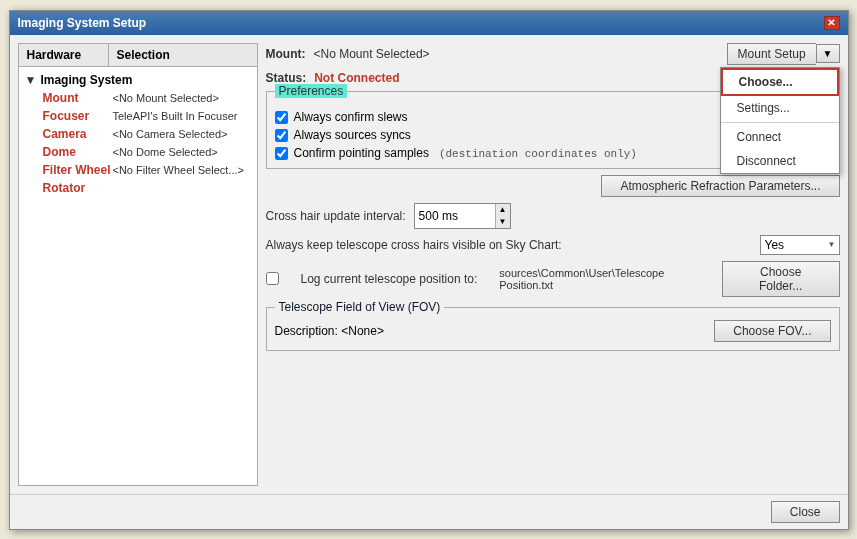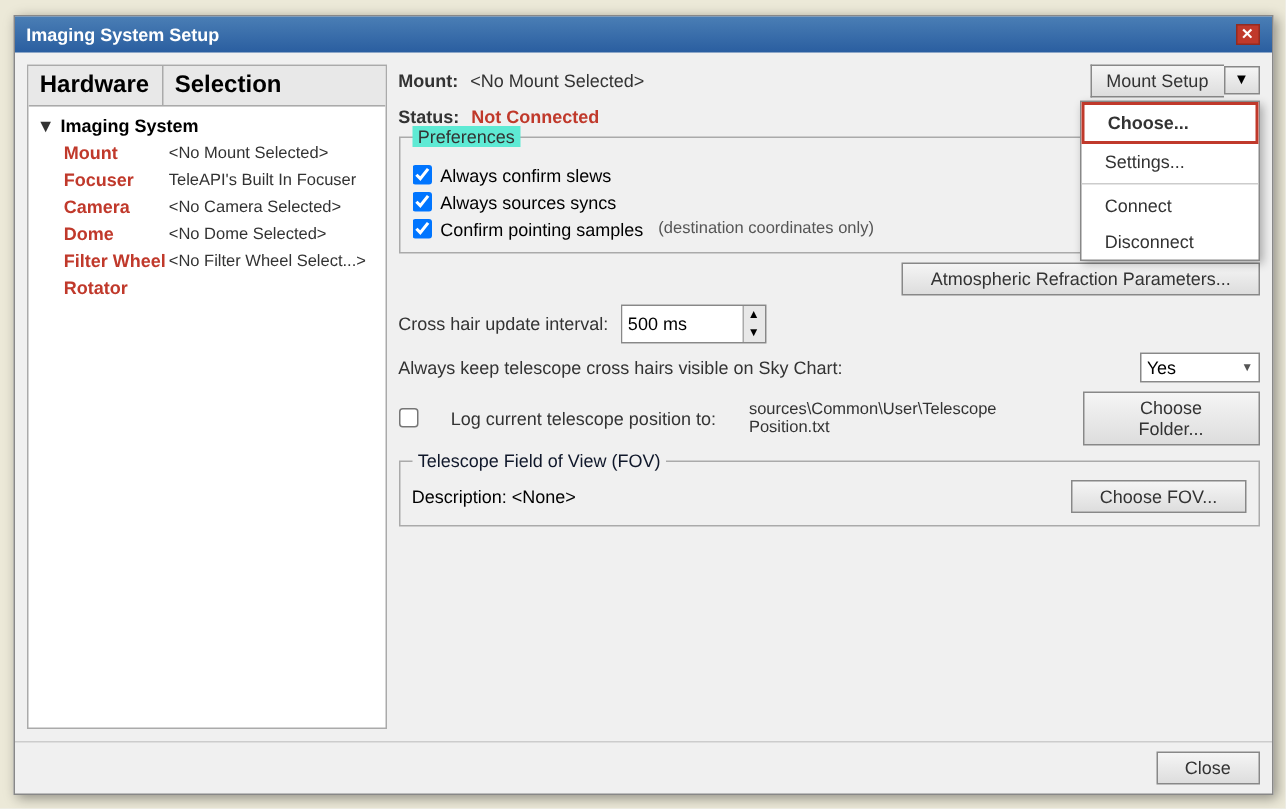--- a/index.html
+++ b/index.html
@@ -61,21 +61,21 @@
       border: 1px solid #aaa;
       background: white;
       flex-shrink: 0;
       overflow: auto;
     }
     .left-panel-header {
       display: flex;
       background: #e8e8e8;
       border-bottom: 1px solid #aaa;
       font-weight: bold;
-      font-size: 16px;
+      font-size: 12px;
     }
     .left-panel-header .col {
       padding: 4px 8px;
     }
     .left-panel-header .col-hw { width: 90px; border-right: 1px solid #aaa; }
     .left-panel-header .col-sel { flex: 1; }
     .tree-section {
       padding: 4px 0;
     }
     .tree-root {
@@ -174,21 +174,21 @@
       position: absolute;
       top: -8px;
       left: 8px;
       background: #5eead4;
       padding: 0 4px;
       font-size: 12px;
       color: #333;
     }
     .pref-row {
       display: flex;
-      align-items: flex-start;
+      align-items: flex-end;
       gap: 6px;
       margin-top: 4px;
     }
     .pref-row input[type=checkbox] { margin: 0; }
     .atm-btn {
       display: flex;
       justify-content: flex-end;
     }
     .field-row {
       display: flex;
@@ -393,21 +393,21 @@
           <input type="checkbox" checked="" style="">
           <span>Always confirm slews</span>
         </div>
         <div class="pref-row">
           <input type="checkbox" checked="" style="">
           <span>Always sources syncs</span>
         </div>
         <div class="pref-row">
           <input type="checkbox" checked="" style="">
           <span>Confirm pointing samples</span>
-          <span style="color:#555; font-size:11px; margin-left:4px;">(destination coordinates only)</span>
+          <span style="color:#555; font-size:11px; margin-left:4px;font-family:Liberation Mono, monospace;">(destination coordinates only)</span>
         </div>
       </div>
 
       <div class="atm-btn">
         <button class="btn">Atmospheric Refraction Parameters...</button>
       </div>
 
       <div class="field-row">
         <span class="field-label">Cross hair update interval:</span>
         <div class="spinbox">

